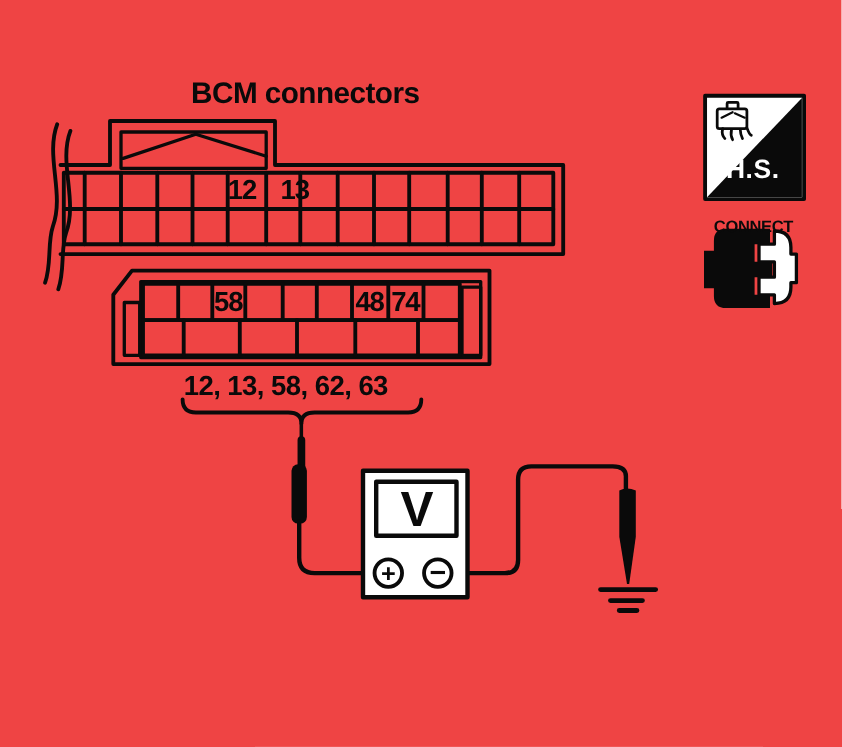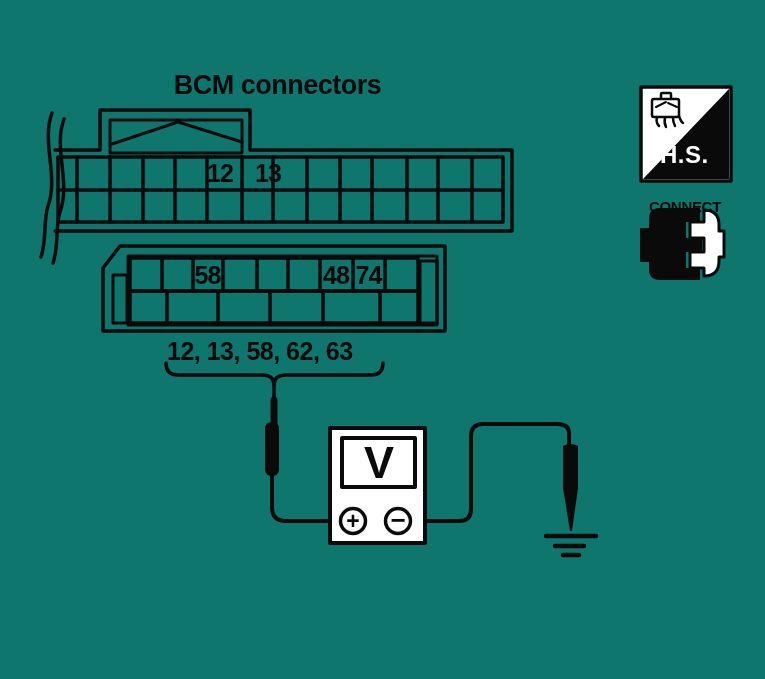--- a/index.html
+++ b/index.html
@@ -1,20 +1,20 @@
 <!DOCTYPE html>
 <html><head>
 <meta charset="utf-8">
 <style>
   html, body { margin: 0; padding: 0; background: #ffffff; }
   .canvas {
     position: relative;
     width: 765px;
     height: 679px;
-    background: #0f766e;
+    background: #ef4444;
     font-family: "Liberation Sans", sans-serif;
     color: #000;
     overflow: hidden;
   }
   .artwork { position: absolute; left: 0; top: 0; }
   .label { position: absolute; color: #0a0a0a; white-space: nowrap; }
   .title {
     left: 150px; top: 70px; width: 255px;
     font-size: 27px; font-weight: bold; letter-spacing: -0.5px;
     text-align: center;

